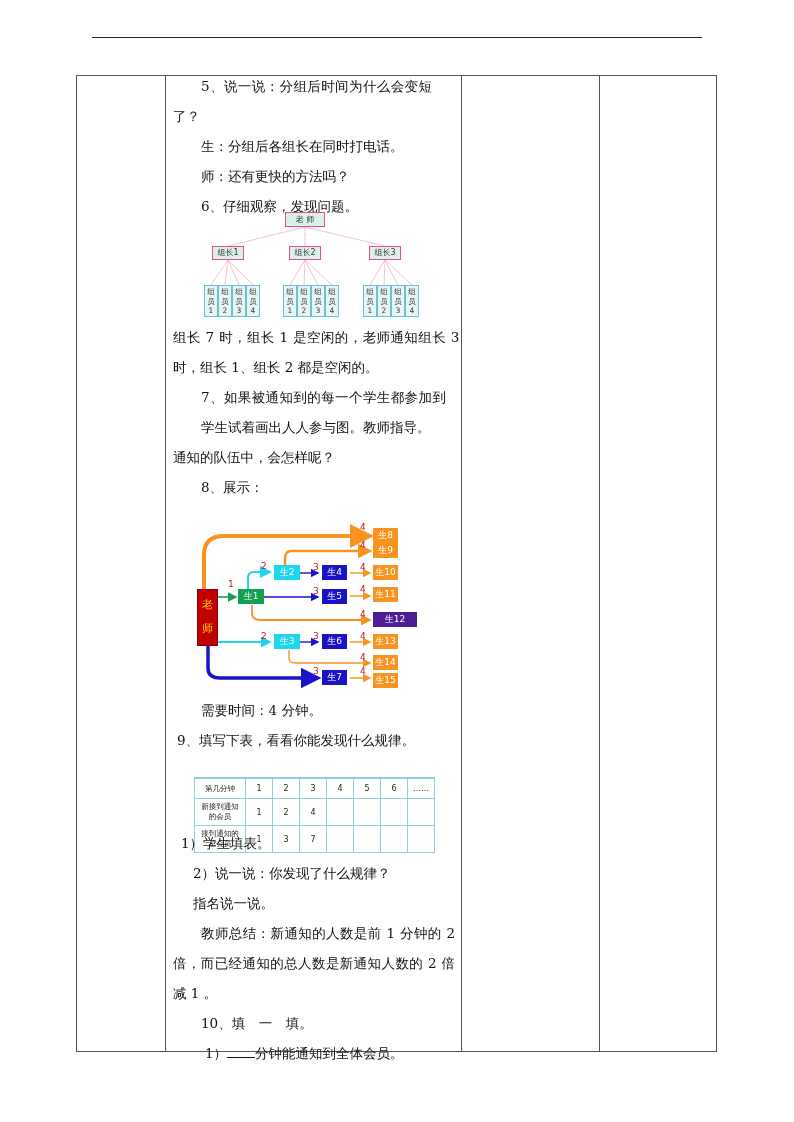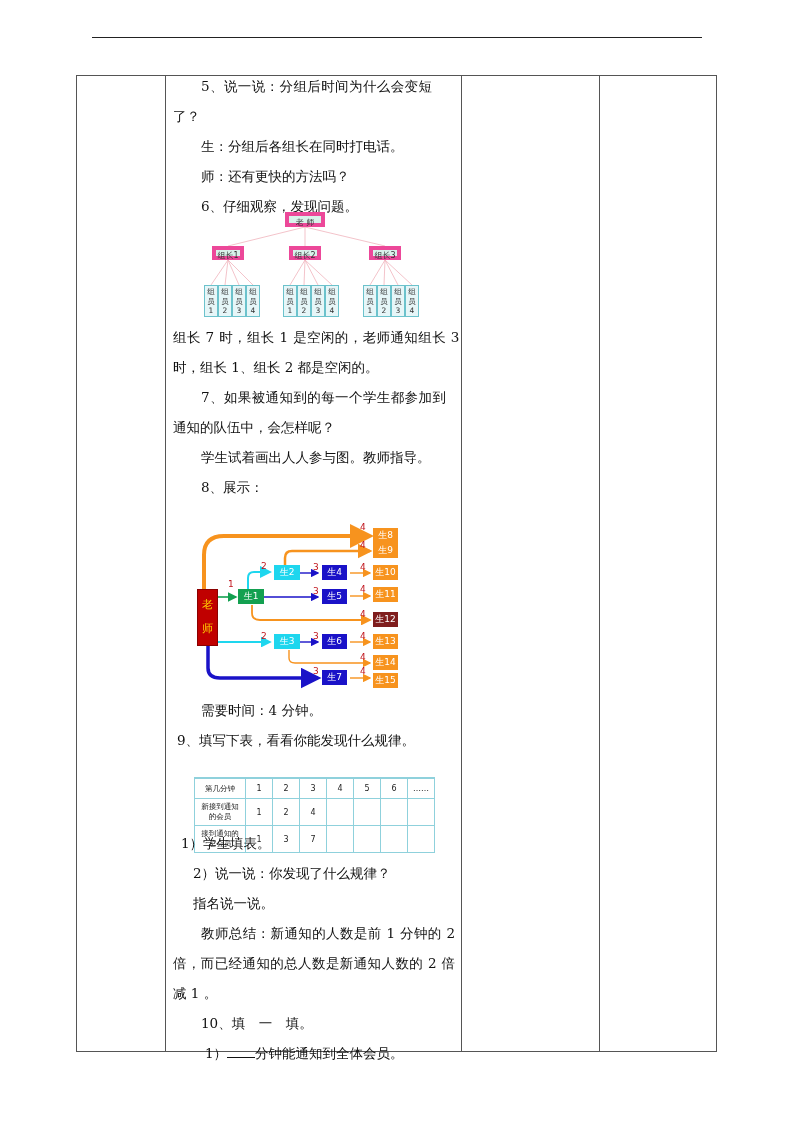--- a/index.html
+++ b/index.html
@@ -8,21 +8,21 @@
   .header-line { position:absolute; left:92px; top:37px; width:610px; height:0; border-top:1.5px solid #222; }
   .outer { position:absolute; left:76px; top:75px; width:641px; height:977px; border:1px solid #555; box-sizing:border-box; }
   .col-line { position:absolute; top:0; bottom:0; width:0; border-left:1px solid #555; }
   .content { position:absolute; left:165px; top:75px; width:296px; }
   .p { font-size:13.5px; line-height:30px; margin:0; padding:0 6px 0 8px; white-space:nowrap; }
   .ind { padding-left:36px; }
   .just { letter-spacing:0.4px; }
 
   
   .tree { position:absolute; left:195px; top:208px; width:240px; height:115px; }
-  .tbox { position:absolute; background:#d8f2ea; border:4px solid #ec4899; font-family:"DejaVu Sans",sans-serif; font-size:8px; color:#333; text-align:center; box-sizing:border-box; }
+  .tbox { position:absolute; background:#d8f2ea; border:1px solid #ec4899; font-family:"DejaVu Sans",sans-serif; font-size:8px; color:#333; text-align:center; box-sizing:border-box; }
   .mem { position:absolute; width:14px; height:32px; background:#e6f6f8; border:1px solid #6cc2cc; font-family:"DejaVu Sans",sans-serif; font-size:7.5px; line-height:9.5px; text-align:center; box-sizing:border-box; padding-top:1px; color:#333; }
 
   
   .flow { position:absolute; left:190px; top:520px; width:220px; height:175px; }
   .fbox { position:absolute; font-family:"DejaVu Sans",sans-serif; font-size:9px; color:#fff; text-align:center; box-sizing:border-box; height:15px; line-height:15px; }
   .num { position:absolute; font-family:"DejaVu Sans",sans-serif; font-size:9px; color:#c0141c; }
 
   
   .gtable { position:absolute; left:194px; top:754px; border-collapse:collapse; font-family:"DejaVu Sans",sans-serif; font-size:8px; color:#222;margin-top:23px; }
   .gtable td { border:1px solid #8fd1dc; text-align:center; padding:0; height:19px; }
@@ -90,22 +90,22 @@
   <div class="mem" style="left:168px;top:77px"><span>组</span><br><span>员</span><br><span>1</span></div>
   <div class="mem" style="left:182px;top:77px"><span>组</span><br><span>员</span><br><span>2</span></div>
   <div class="mem" style="left:196px;top:77px"><span>组</span><br><span>员</span><br><span>3</span></div>
   <div class="mem" style="left:210px;top:77px"><span>组</span><br><span>员</span><br><span>4</span></div>
 </div>
 
 <div class="content" style="top:322px">
   <p class="p just">组长 7 时，组长 1 是空闲的，老师通知组长 3</p>
   <p class="p">时，组长 1、组长 2 都是空闲的。</p>
   <p class="p ind just">7、如果被通知到的每一个学生都参加到</p>
+  <p class="p ind">学生试着画出人人参与图。教师指导。</p>
   <p class="p">通知的队伍中，会怎样呢？</p>
-  <p class="p ind">学生试着画出人人参与图。教师指导。</p>
   <p class="p ind">8、展示：</p>
 </div>
 
 <div class="flow">
   <svg width="220" height="175" style="position:absolute;left:0;top:0">
     <defs>
       <marker id="mO" markerWidth="6" markerHeight="6" refX="5" refY="3" orient="auto">
           <path d="M0,0 L6,3 L0,6 z" fill="#f7931e"></path>
         </marker>
       <marker id="mB" markerWidth="6" markerHeight="6" refX="5" refY="3" orient="auto">
@@ -159,21 +159,21 @@
   <div class="fbox" style="left:84px;top:114px;width:26px;background:#1ed6ee">生3</div>
   <div class="fbox" style="left:132px;top:45px;width:25px;background:#1a12c8">生4</div>
   <div class="fbox" style="left:132px;top:69px;width:25px;background:#1a12c8">生5</div>
   <div class="fbox" style="left:132px;top:114px;width:25px;background:#1a12c8">生6</div>
   <div class="fbox" style="left:132px;top:150px;width:25px;background:#1a12c8">生7</div>
 
   <div class="fbox" style="left:183px;top:8px;width:25px;background:#f7931e">生8</div>
   <div class="fbox" style="left:183px;top:23px;width:25px;background:#f7931e">生9</div>
   <div class="fbox" style="left:183px;top:45px;width:25px;background:#f7931e">生10</div>
   <div class="fbox" style="left:183px;top:67px;width:25px;background:#f7931e">生11</div>
-  <div class="fbox" style="left:183px;top:92px;width:25px;background:#7f1d1d">生12</div>
+  <div class="fbox" style="left:183px;top:92px;width:44px;background:#4c1d95">生12</div>
   <div class="fbox" style="left:183px;top:114px;width:25px;background:#f7931e">生13</div>
   <div class="fbox" style="left:183px;top:135px;width:25px;background:#f7931e">生14</div>
   <div class="fbox" style="left:183px;top:153px;width:25px;background:#f7931e">生15</div>
 
   <span class="num" style="left:38px;top:59px">1</span>
   <span class="num" style="left:71px;top:41px">2</span>
   <span class="num" style="left:71px;top:111px">2</span>
   <span class="num" style="left:123px;top:42px">3</span>
   <span class="num" style="left:123px;top:66px">3</span>
   <span class="num" style="left:123px;top:111px">3</span>

